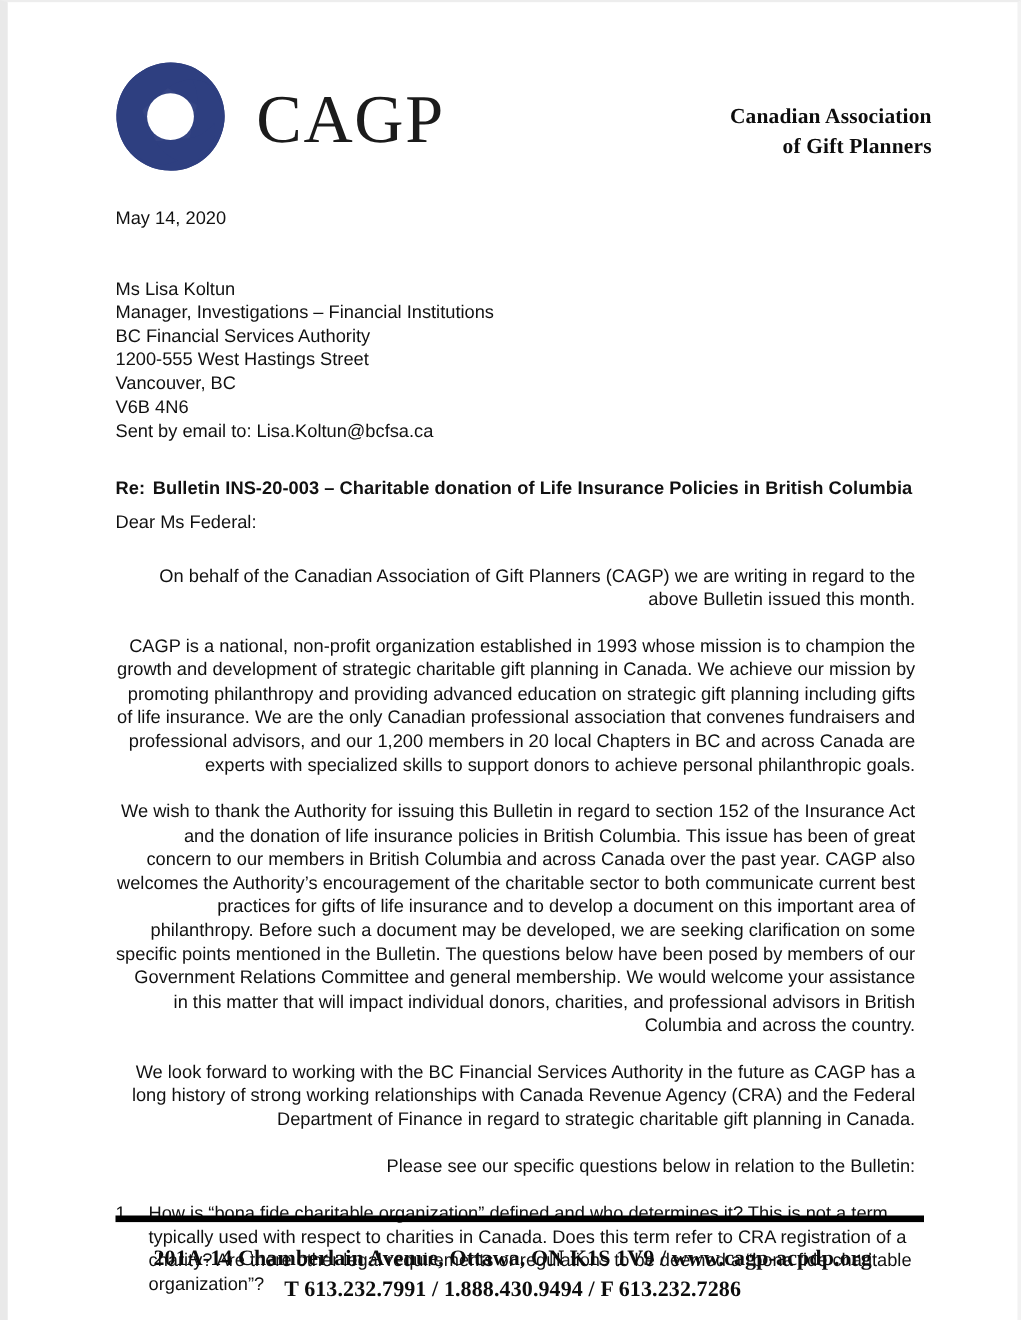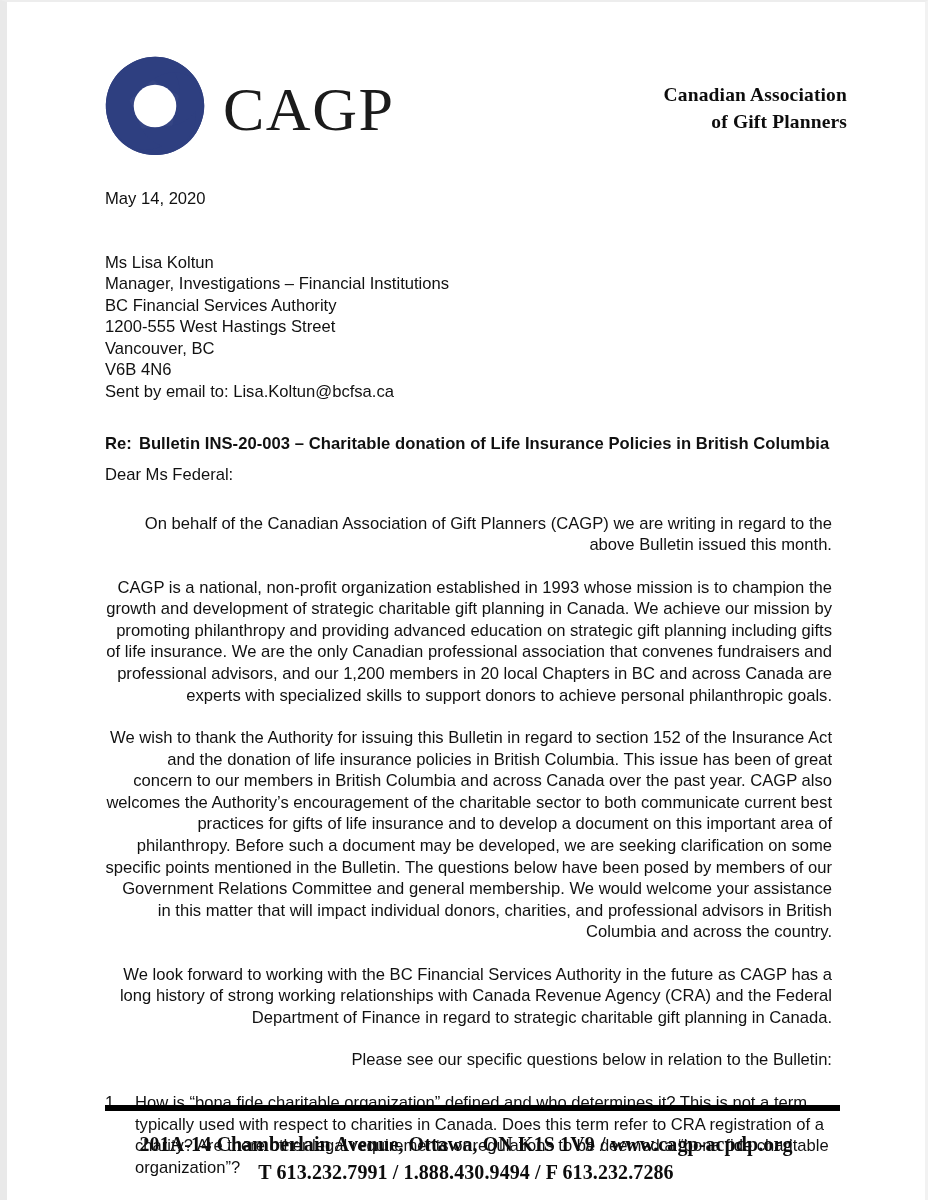--- a/index.html
+++ b/index.html
@@ -33,21 +33,21 @@
     left: 92px;
     right: 78px;
     height: 120px;
     display: flex;
     align-items: flex-start;
     justify-content: space-between;
   }
   .brand {
     display: flex;
     align-items: center;
-    gap: 12px;
+    gap: 22px;
     margin-top: 4px;
   }
   .logo-mark {
     width: 112px;
     height: 112px;
     display: block;
     flex: 0 0 auto;
   }
   .wordmark {
     font-family: "Liberation Serif", serif;
@@ -57,21 +57,21 @@
     color: #1b1b1b;
     margin-top: 6px;
   }
   .org-name {
     text-align: right;
     font-family: "Liberation Serif", serif;
     font-weight: bold;
     font-size: 19.5px;
     line-height: 1.38;
     color: #0d0d0d;
-    margin-top: 36px;
+    margin-top: 48px;
     letter-spacing: 0.15px;
   }
 
   
   .body-area {
     position: absolute;
     left: 98px;
     top: 186px;
     width: 727px;
     font-family: Liberation Sans, sans-serif;

